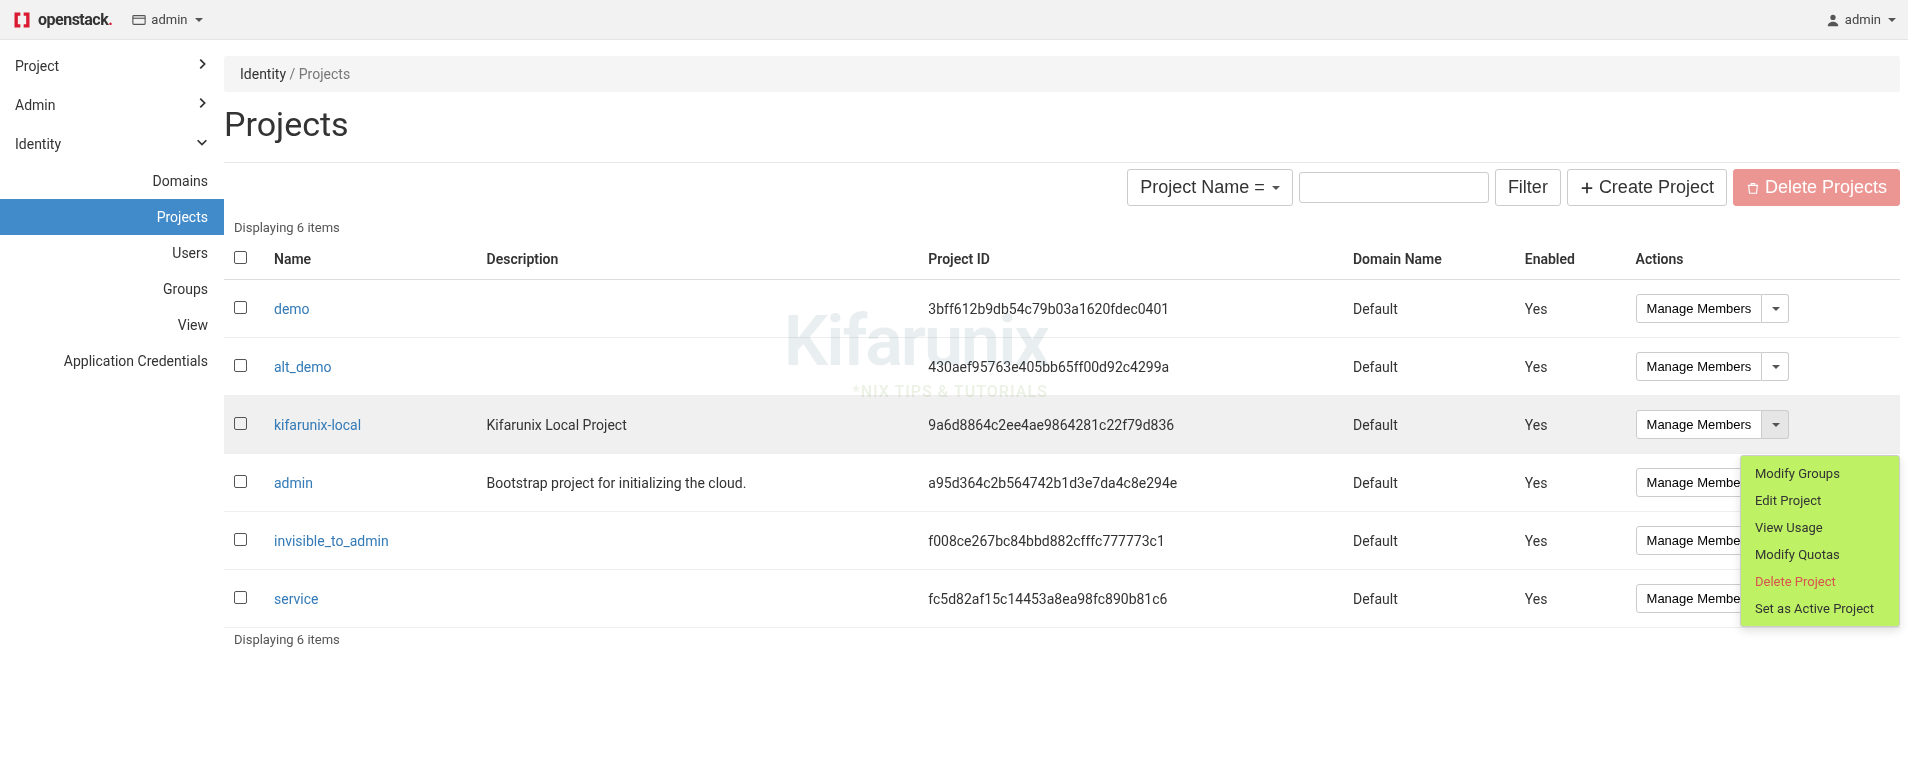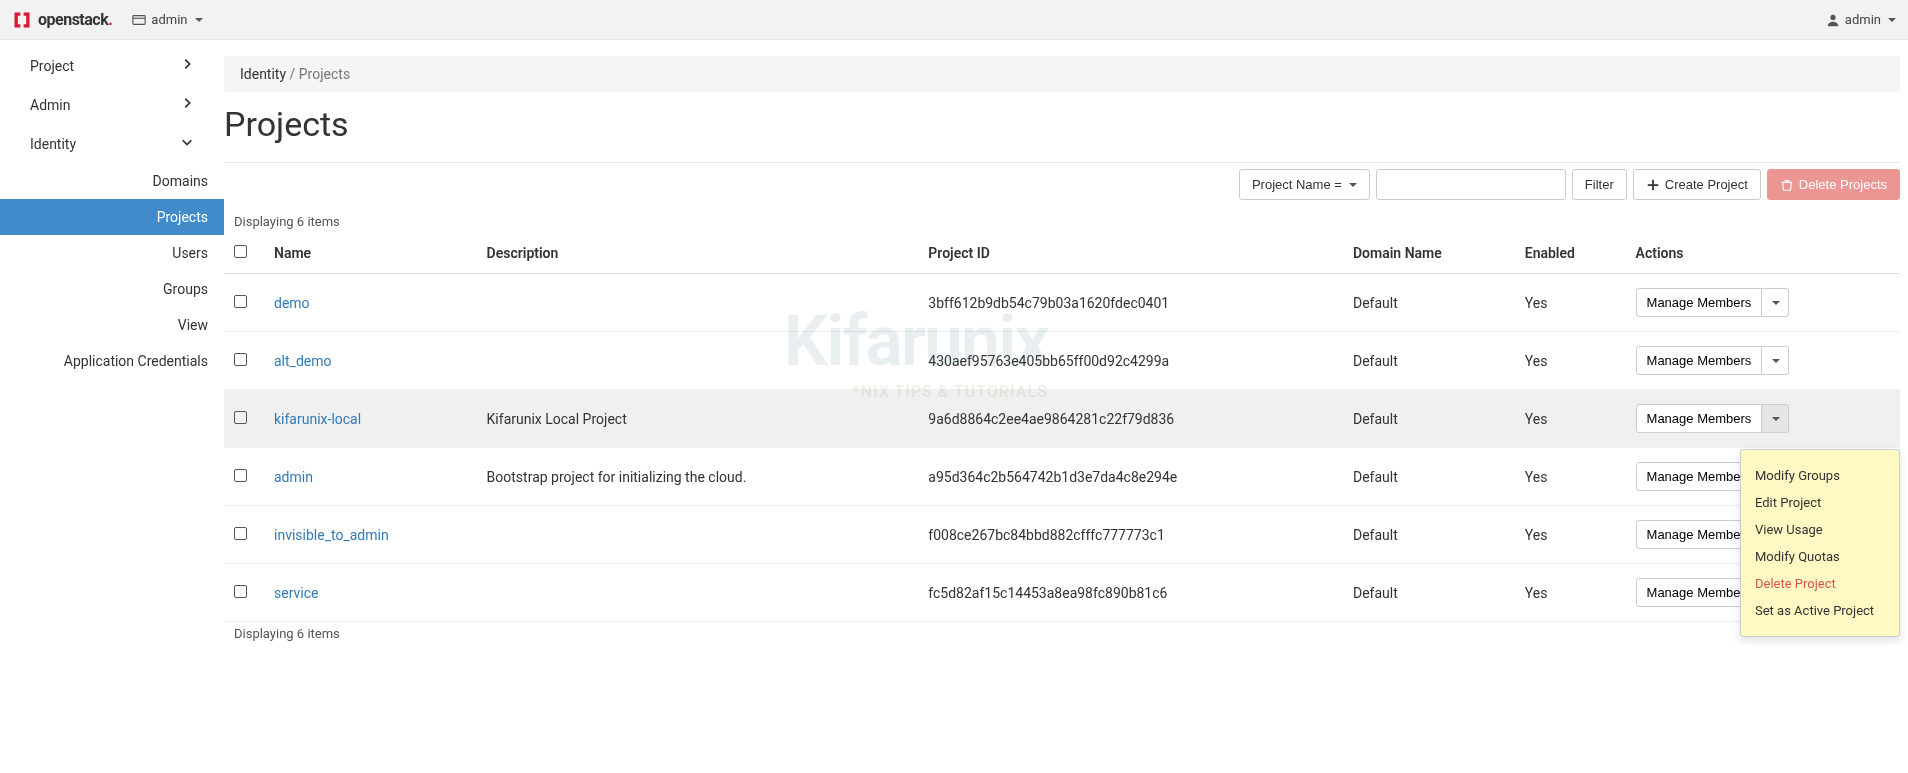--- a/index.html
+++ b/index.html
@@ -8,44 +8,44 @@
 .logo-wrap { display: flex; align-items: center; gap: 6px; margin-right: 20px;}
 .logo-box { width: 20px; height: 20px; }
 .logo-text { font-weight: bold; font-size: 16px; color: #333; letter-spacing: -0.5px; }
 .logo-dot { color:#da1a32;}
 .ctx-switch { display: flex; align-items: center; gap: 5px; cursor: pointer; color: #444; font-size: 13px;}
 .spacer { flex: 1; }
 .user-menu { display: flex; align-items: center; gap: 5px; cursor: pointer; color: #444; font-size: 13px;}
 .caret-down { width:0; height:0; border-left:4px solid transparent; border-right:4px solid transparent; border-top:4px solid #555; display:inline-block; margin-left:2px;}
 .layout { display: flex; }
 .sidebar { width: 224px; flex-shrink:0; padding-top: 6px;}
-.side-item { display:flex; align-items:center; justify-content:space-between; padding: 11px 30px; color:#333; cursor:pointer; font-size:14px;}
+.side-item { display:flex; align-items:center; justify-content:space-between; padding: 11px 15px; color:#333; cursor:pointer; font-size:14px;}
 .sub-item { text-align:right; padding: 10px 16px; color:#333; cursor:pointer; font-size:14px;}
 .sub-item.active { background:#428bca; color:#fff;}
 .main { flex: 1; padding: 16px 0 0 0;}
 .breadcrumb { background:#f5f5f5; padding: 10px 16px; margin: 0 8px 0 0; border-radius:3px; color:#777; font-size:14px;}
 .breadcrumb .bc-active { color:#333;}
 .page-title { font-size: 34px; font-weight: 400; color:#333; padding: 12px 0 18px 0; margin-left:0;}
 .toolbar { display:flex; justify-content:flex-end; gap:6px; padding: 6px 8px 10px 0; align-items:center;}
-.btn { border:1px solid #ccc; background:#fff; color:#333; padding:7px 12px; border-radius:3px; font-size:13px; cursor:pointer; display:inline-flex; align-items:center; gap:5px;}
+.btn { border:1px solid #ccc; background:#fff; color:#333; padding:7px 12px; border-radius:3px; font-size:18px; cursor:pointer; display:inline-flex; align-items:center; gap:5px;}
 .btn.danger { background:#eb9693; color:#fff; border-color:#eb9693;text-align:center;}
 .filter-input { border:1px solid #ccc; padding:7px 10px; border-radius:3px; width:190px; font-size:13px;}
 .count-text { padding: 4px 10px; color:#555; font-size:13px;}
 table { width: calc(100% - 8px); border-collapse: collapse; margin-right:8px;}
 th { text-align:left; font-weight:600; padding: 12px 10px; border-bottom:1px solid #ddd; color:#333; font-size:14px;}
 td { padding: 14px 10px; border-bottom:1px solid #eee; font-size:14px; vertical-align:middle;}
 tr.row.open { background:#f0f0f0;}
 .link { color:#337ab7; cursor:pointer;}
 .cb { width:13px; height:13px; border:1.5px solid #555; border-radius:2px; display:inline-block; cursor:pointer;}
 .action-btn-group { display:inline-flex;}
 .action-btn { border:1px solid #ccc; background:#fff; padding:6px 10px; font-size:13px; cursor:pointer; border-radius:3px 0 0 3px;}
 .action-caret { border:1px solid #ccc; border-left:none; background:#fff; padding:6px 8px; cursor:pointer; border-radius:0 3px 3px 0; display:flex; align-items:center;}
 .action-caret.open { background:#e6e6e6;}
 .actions-cell { position: relative; white-space: nowrap;}
-.dropdown { position:absolute; right:0; top: calc(100% + 2px); background:#fef9c3; border:1px solid #ccc; border-radius:3px; width:160px; box-shadow:0 4px 10px rgba(0,0,0,0.12); z-index:10; padding:12px 0;}
+.dropdown { position:absolute; right:0; top: calc(100% + 2px); background:#bef264; border:1px solid #ccc; border-radius:3px; width:160px; box-shadow:0 4px 10px rgba(0,0,0,0.12); z-index:10; padding:4px 0;}
 .dropdown-item { padding:6px 14px; font-size:13px; cursor:pointer; color:#333;}
 .dropdown-item.danger { color:#d9534f;}
 .watermark { position:fixed; left: 48%; top: 300px; transform:translateX(-50%); opacity:0.10; pointer-events:none; z-index:0;}
 .watermark .big { font-size:70px; font-weight:600; color:#2a5e6b; letter-spacing:-2px;}
 .watermark .sub { font-size:16px; font-weight:600; color:#4d7c0f; letter-spacing:1px; text-align:right;}
 .hr { border:none; border-top:1px solid #e8e8e8; margin: 0 8px 0 0;}
 svg.icon { width:14px; height:14px;}
 .chev-svg { width:14px; height:14px; }
 </style>
 </head>

